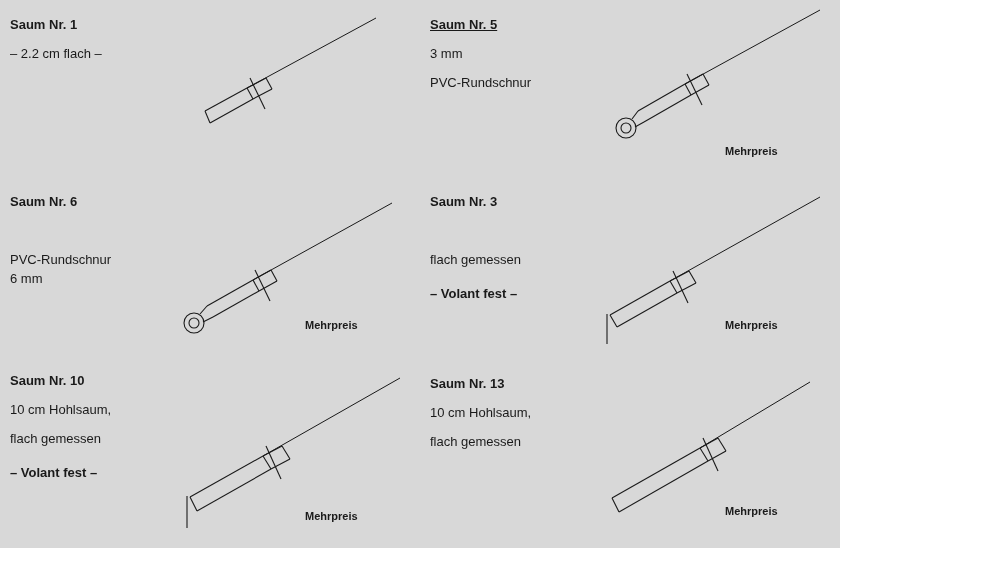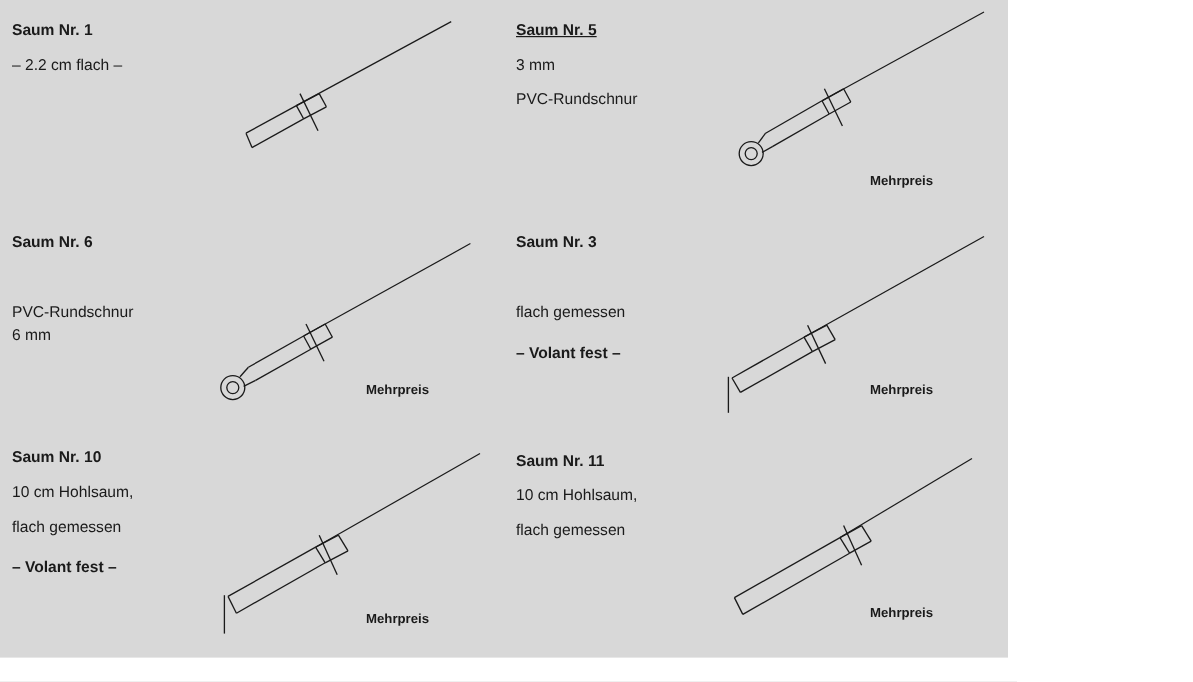--- a/index.html
+++ b/index.html
@@ -179,21 +179,21 @@
         <path class="ln" d="M 271 119 L 290 109"></path>
         <path class="ln" d="M 263 106 L 282 96"></path>
         <path class="ln" d="M 282 96 L 290 109"></path>
         <path class="ln" d="M 266 96 L 281 129"></path>
         <path class="ln" d="M 187 146 L 187 178"></path>
       </svg>
     </div>
   </div>
 
   <div class="cell" style="left:420px;top:350px;width:420px;height:198px;">
-    <div class="txt title" style="left:10px;top:19px;">Saum Nr. 11</div>
+    <div class="txt title" style="left:10px;top:19px;">Saum Nr. 13</div>
     <div class="txt" style="left:10px;top:48px;">10 cm Hohlsaum,</div>
     <div class="txt" style="left:10px;top:77px;">flach gemessen</div>
     <div class="mehrpreis" style="left:305px;top:155px;">Mehrpreis</div>
 
     <div class="draw">
       <svg width="420" height="198" viewBox="0 0 420 198">
         <path class="ln-thin" d="M 390 32 L 280 98"></path>
         <path class="ln" d="M 280 98 L 192 148"></path>
         <path class="ln" d="M 288 111 L 199 162"></path>
         <path class="ln" d="M 192 148 L 199 162"></path>

